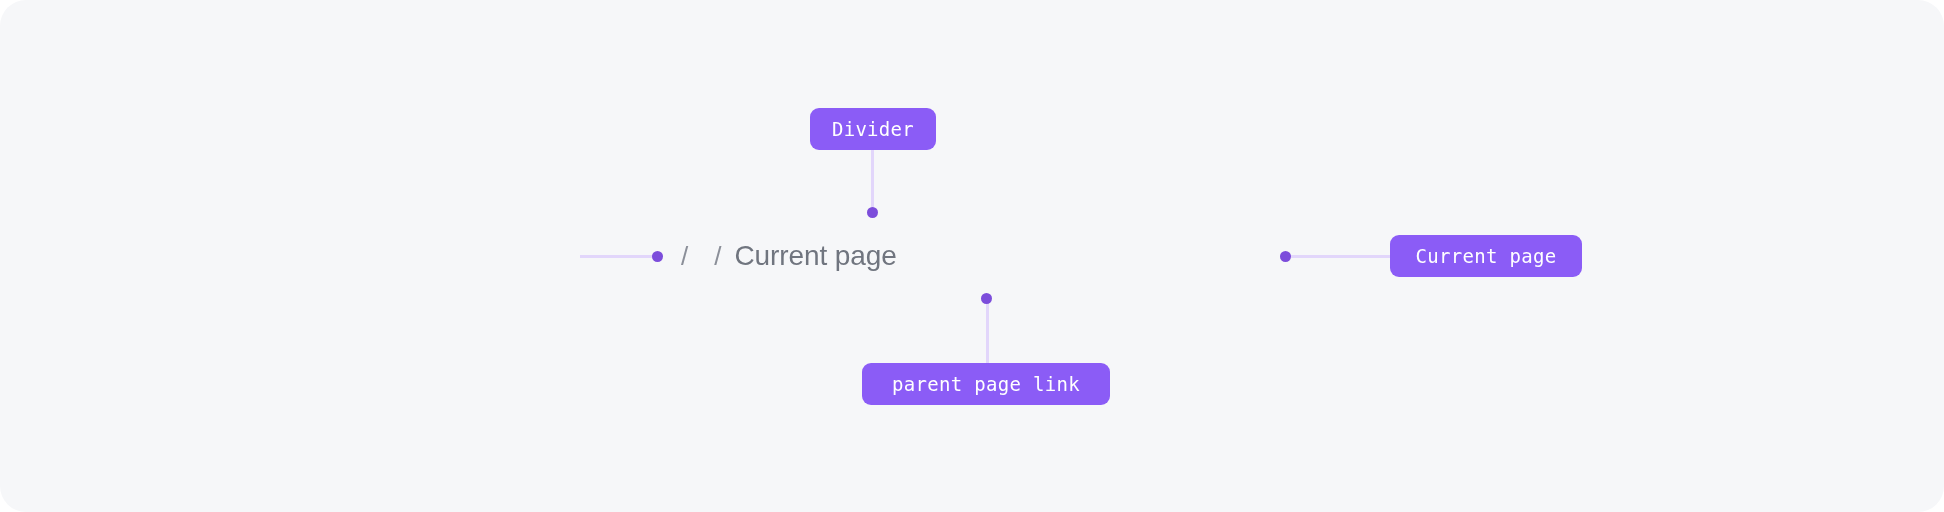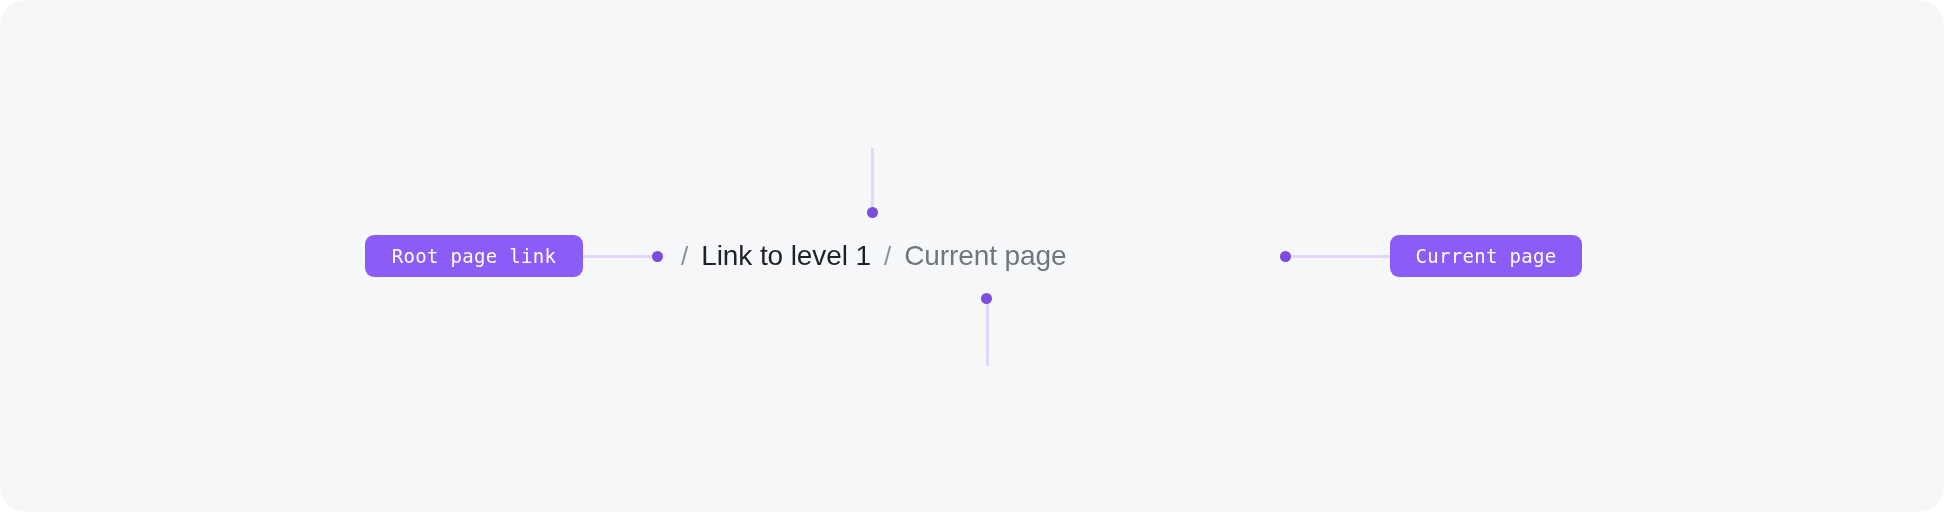--- a/index.html
+++ b/index.html
@@ -125,30 +125,30 @@
   <div class="line vert" id="line-divider"></div>
   <div class="line horz" id="line-root"></div>
   <div class="line horz" id="line-current"></div>
   <div class="line vert" id="line-parent"></div>
 
   <div class="dot" id="dot-divider"></div>
   <div class="dot" id="dot-root"></div>
   <div class="dot" id="dot-current"></div>
   <div class="dot" id="dot-parent"></div>
 
+  <div class="badge" id="badge-divider">Divider</div>
 
-  <div class="badge" id="badge-root">Root page link</div>
 
   <div class="badge" id="badge-current">Current page</div>
 
+  <div class="badge" id="badge-parent">parent page link</div>
 
   <nav id="breadcrumb">
 
     <span class="crumb-sep">/</span>
 
-    <a class="crumb-link">Link to level 1</a>
 
     <span class="crumb-sep">/</span>
 
     <span class="crumb-current">Current page</span>
   </nav>
 
 </div>
 
 </body></html>

